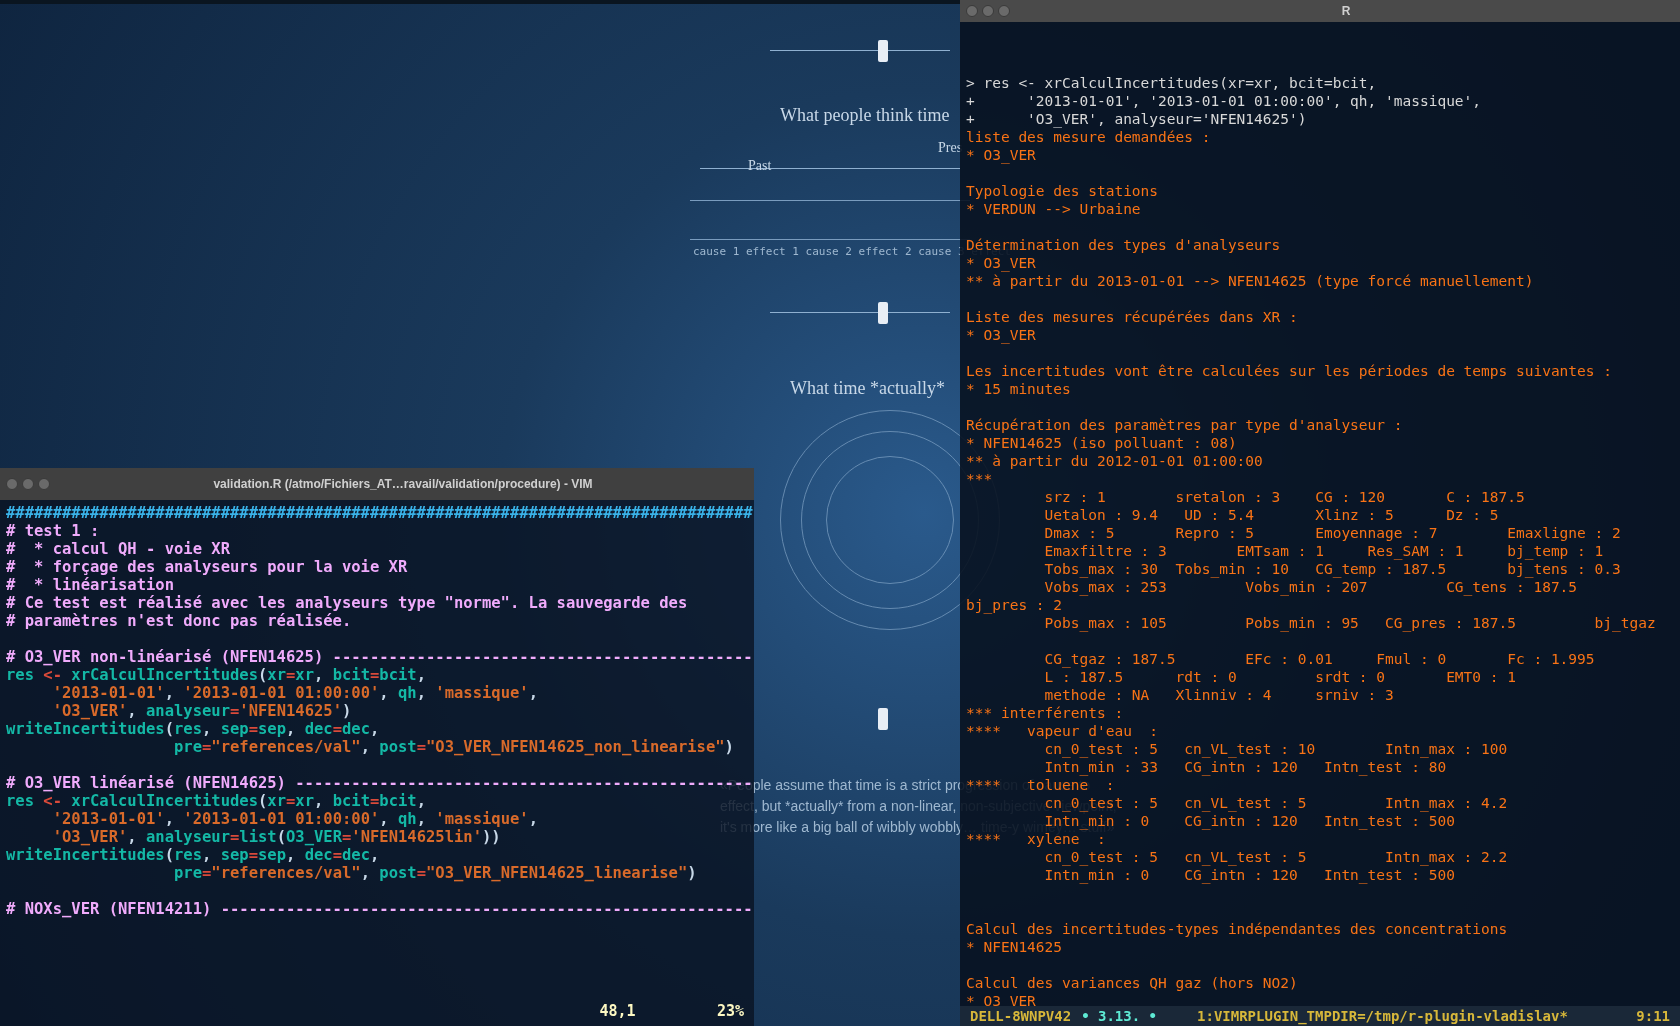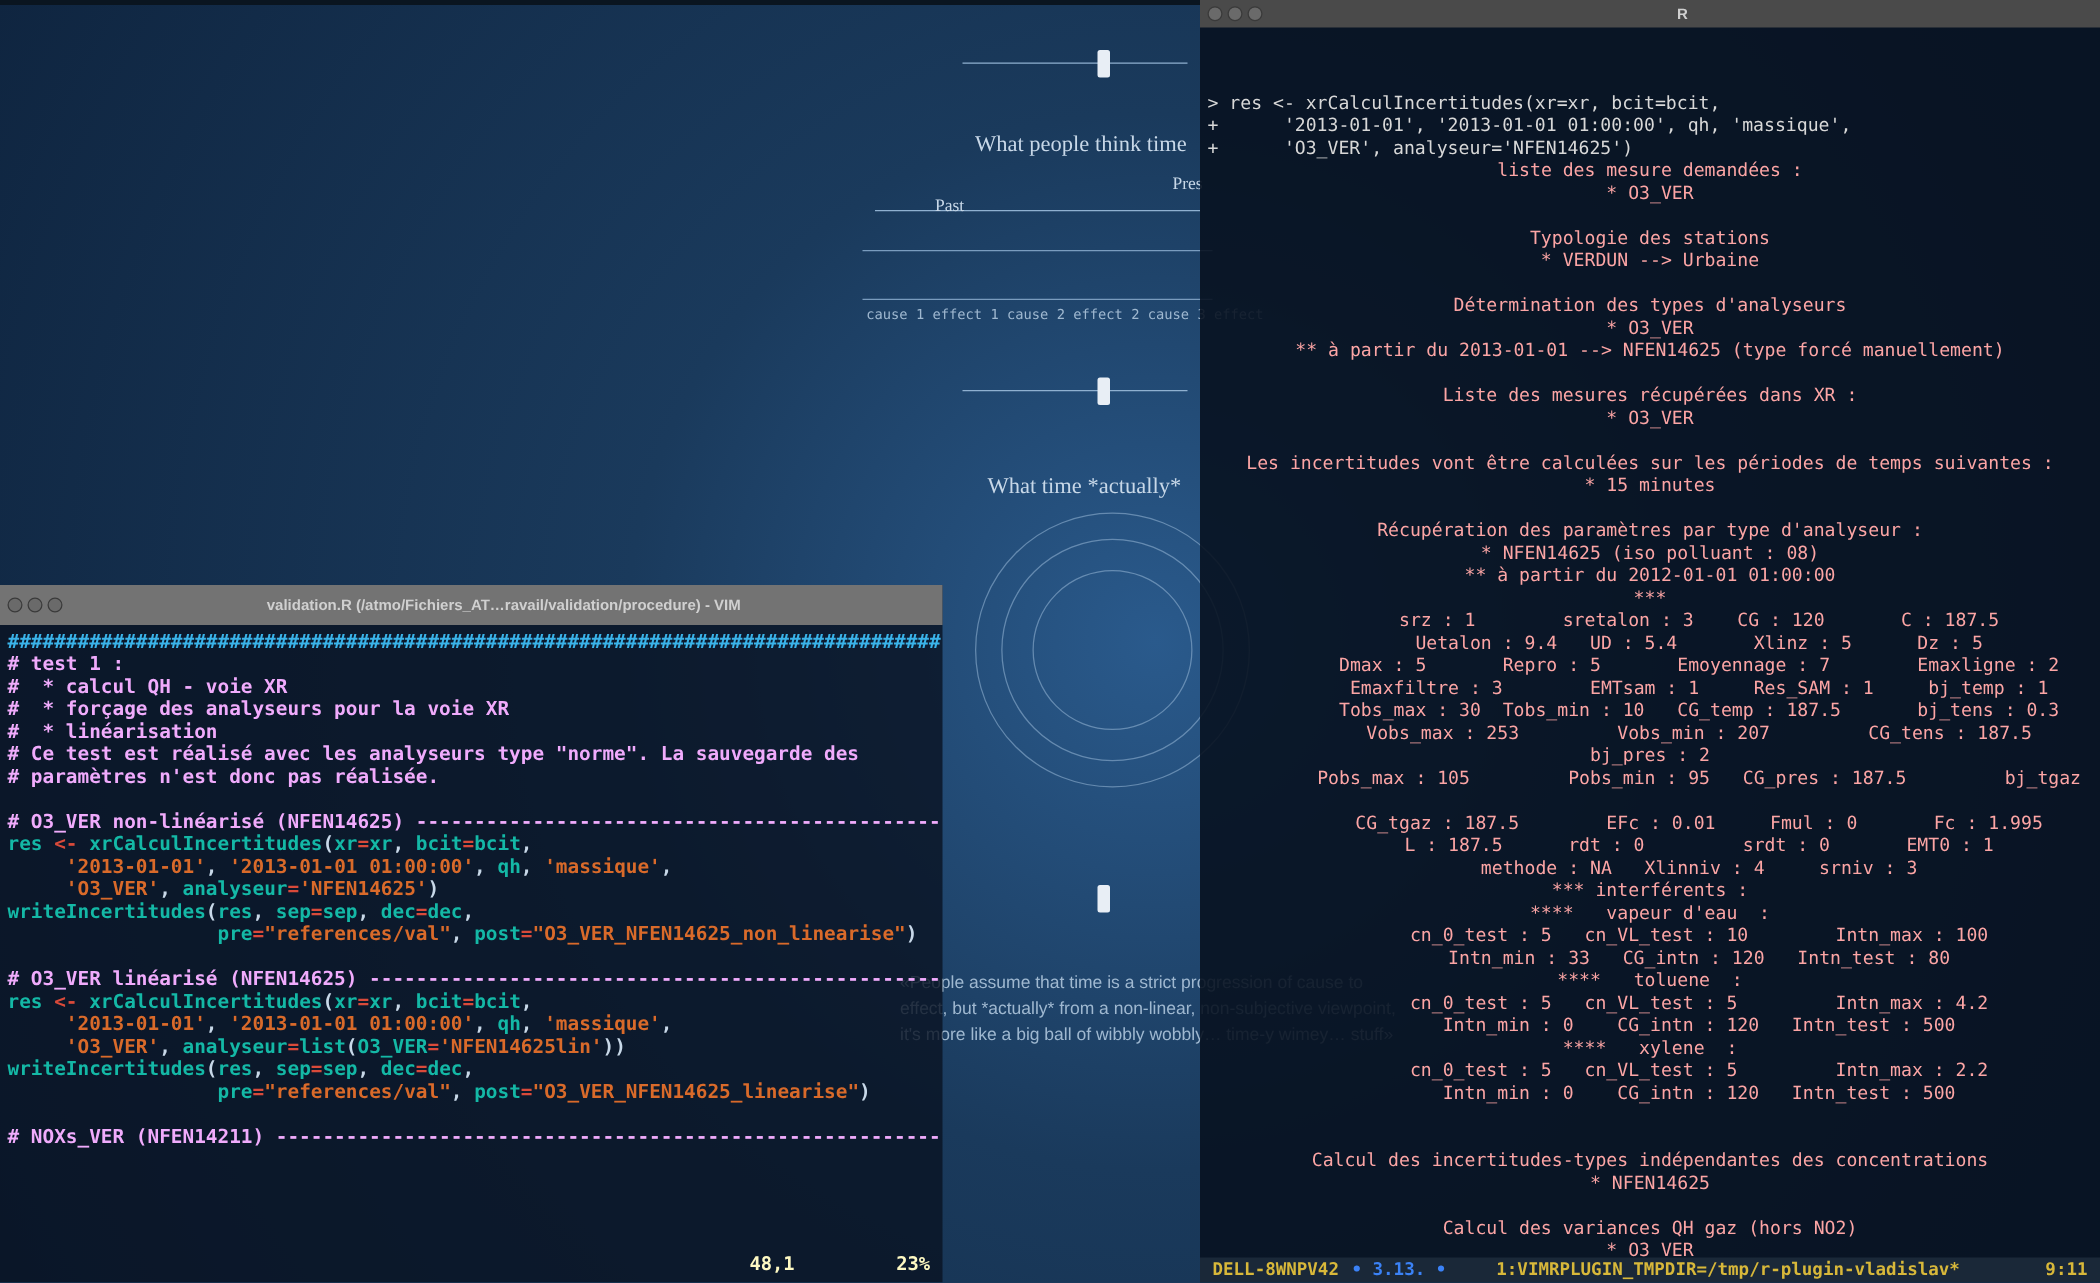--- a/index.html
+++ b/index.html
@@ -97,21 +97,21 @@
     top: 468px;
     width: 754px;
     height: 558px;
     background: rgba(10, 20, 35, 0.82);
     z-index: 10;
     display: flex;
     flex-direction: column;
   }
   .vim-titlebar {
     height: 22px;
-    background: #737373;
+    background: #404040;
     display: flex;
     align-items: center;
     padding: 16px 6px;
     font-family: 'Helvetica', sans-serif;
     font-size: 12px;
     color: #d0d0d0;
   }
   .window-buttons {
     display: flex;
     gap: 4px;
@@ -184,21 +184,21 @@
     padding: 4px 6px;
     font-size: 14.5px;
     line-height: 18px;
     white-space: pre;
     overflow: hidden;
     font-weight: 500;
     color: #5aa8e8;
     margin-top: 48px;
   }
   .r-content .c-input   { color: #d8d8d8; }
-  .r-content .c-out     { color: #fca5a5; text-align: center; }
+  .r-content .c-out     { color: #f97316; }
   .r-statusbar {
     height: 20px;
     background: #1a2838;
     color: #d8b83a;
     font-size: 14px;
     line-height: 20px;
     padding: 0 10px;
     display: flex;
     font-weight: bold;
   }
@@ -258,17 +258,17 @@
       <div class="wbtn"></div>
       <div class="wbtn"></div>
       <div class="wbtn"></div>
     </div>
     <div class="r-title-text">R</div>
   </div>
   <div class="r-content" id="r-content"><div class="c-input">&gt; res &lt;- xrCalculIncertitudes(xr=xr, bcit=bcit,</div><div class="c-input">+      '2013-01-01', '2013-01-01 01:00:00', qh, 'massique',</div><div class="c-input">+      'O3_VER', analyseur='NFEN14625')</div><div class="c-out">liste des mesure demandées :</div><div class="c-out">* O3_VER</div><div> </div><div class="c-out">Typologie des stations</div><div class="c-out">* VERDUN --&gt; Urbaine</div><div> </div><div class="c-out">Détermination des types d'analyseurs</div><div class="c-out">* O3_VER</div><div class="c-out">** à partir du 2013-01-01 --&gt; NFEN14625 (type forcé manuellement)</div><div> </div><div class="c-out">Liste des mesures récupérées dans XR :</div><div class="c-out">* O3_VER</div><div> </div><div class="c-out">Les incertitudes vont être calculées sur les périodes de temps suivantes :</div><div class="c-out">* 15 minutes</div><div> </div><div class="c-out">Récupération des paramètres par type d'analyseur :</div><div class="c-out">* NFEN14625 (iso polluant : 08)</div><div class="c-out">** à partir du 2012-01-01 01:00:00</div><div class="c-out">***</div><div class="c-out">         srz : 1        sretalon : 3    CG : 120       C : 187.5</div><div class="c-out">         Uetalon : 9.4   UD : 5.4       Xlinz : 5      Dz : 5</div><div class="c-out">         Dmax : 5       Repro : 5       Emoyennage : 7        Emaxligne : 2</div><div class="c-out">         Emaxfiltre : 3        EMTsam : 1     Res_SAM : 1     bj_temp : 1</div><div class="c-out">         Tobs_max : 30  Tobs_min : 10   CG_temp : 187.5       bj_tens : 0.3</div><div class="c-out">         Vobs_max : 253         Vobs_min : 207         CG_tens : 187.5</div><div class="c-out">bj_pres : 2</div><div class="c-out">         Pobs_max : 105         Pobs_min : 95   CG_pres : 187.5         bj_tgaz</div><div> </div><div class="c-out">         CG_tgaz : 187.5        EFc : 0.01     Fmul : 0       Fc : 1.995</div><div class="c-out">         L : 187.5      rdt : 0         srdt : 0       EMT0 : 1</div><div class="c-out">         methode : NA   Xlinniv : 4     srniv : 3</div><div class="c-out">*** interférents :</div><div class="c-out">****   vapeur d'eau  :</div><div class="c-out">         cn_0_test : 5   cn_VL_test : 10        Intn_max : 100</div><div class="c-out">         Intn_min : 33   CG_intn : 120   Intn_test : 80</div><div class="c-out">****   toluene  :</div><div class="c-out">         cn_0_test : 5   cn_VL_test : 5         Intn_max : 4.2</div><div class="c-out">         Intn_min : 0    CG_intn : 120   Intn_test : 500</div><div class="c-out">****   xylene  :</div><div class="c-out">         cn_0_test : 5   cn_VL_test : 5         Intn_max : 2.2</div><div class="c-out">         Intn_min : 0    CG_intn : 120   Intn_test : 500</div><div> </div><div> </div><div class="c-out">Calcul des incertitudes-types indépendantes des concentrations</div><div class="c-out">* NFEN14625</div><div> </div><div class="c-out">Calcul des variances QH gaz (hors NO2)</div><div class="c-out">* O3_VER</div><div class="c-input">&gt; <span class="cursor-block"></span></div></div>
   <div class="r-statusbar">
     <span class="sb-left">DELL-8WNPV42</span>
     <span style="width:10px"></span>
-    <span class="sb-left" style="color:#3b82f6">• <span>3.13.</span> •</span>
+    <span class="sb-left" style="color:#5eead4">• <span>3.13.</span> •</span>
     <span class="sb-mid">1:VIMRPLUGIN_TMPDIR=/tmp/r-plugin-vladislav*</span>
     <span class="sb-right">9:11</span>
   </div>
 </div>
 
 </body></html>

